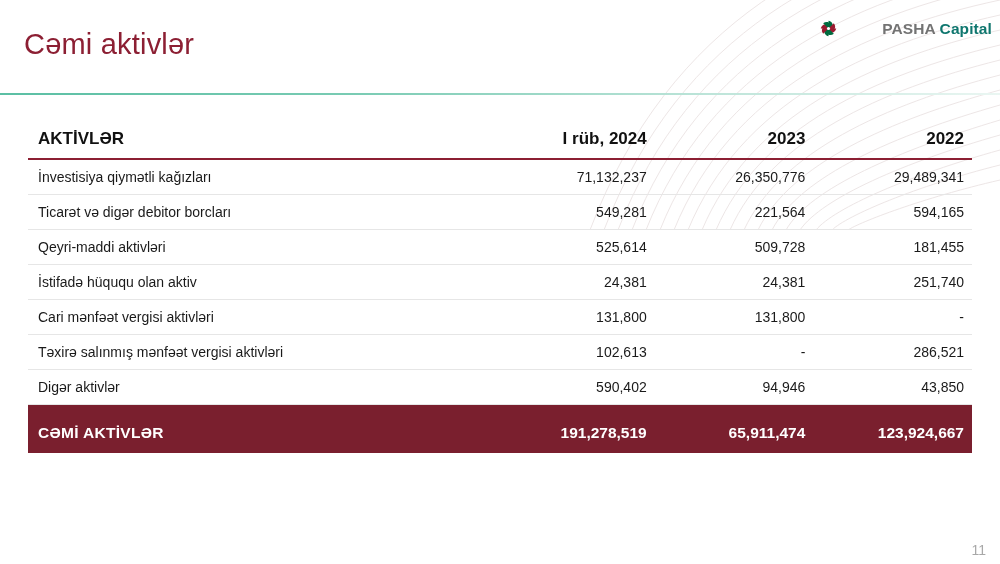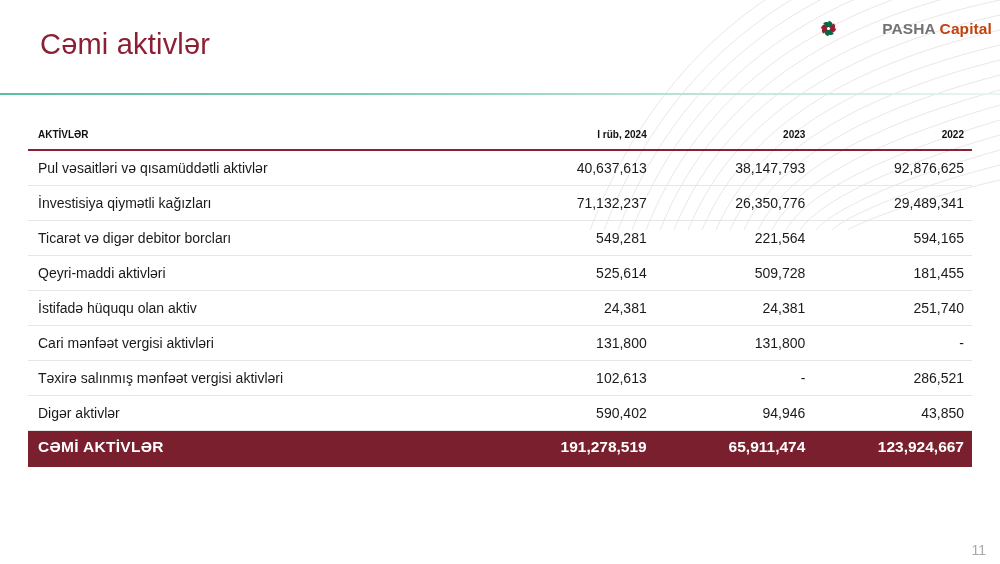--- a/index.html
+++ b/index.html
@@ -22,21 +22,21 @@
     right: 0;
     width: 420px;
     height: 230px;
     pointer-events: none;
     z-index: 0;
   }
 
   
   #slide-title {
     position: absolute;
-    left: 40px;
+    left: 24px;
     top: 28px;
     font-size: 29px;
     color: #8C1F33;
     letter-spacing: 0.2px;
     z-index: 3;
     white-space: nowrap;
   }
 
   #title-rule {
     position: absolute;
@@ -59,37 +59,37 @@
     z-index: 4;
   }
   #logo-mark { display: block; }
   #logo-text {
     font-size: 15.5px;
     font-weight: bold;
     letter-spacing: 0.1px;
     white-space: nowrap;
   }
   .logo-pasha { color: #737373; margin-left: 37px; }
-  .logo-capital { color: #c2410c; }
+  .logo-capital { color: #0f766e; }
 
   
   #assets-table {
     position: absolute;
     left: 28px;
     top: 125px;
     width: 944px;
     border-collapse: collapse;
     z-index: 3;
     table-layout: fixed;
   }
   #assets-table col.c-label { width: 468px; }
   #assets-table col.c-num   { width: 158.6px; }
 
   #assets-table thead th {
-    font-size: 10px;
+    font-size: 17px;
     font-weight: bold;
     color: #111111;
     padding: 4px 10px 9px 10px;
     border-bottom: 2px solid #8C1F33;
     white-space: nowrap;
   }
   #assets-table thead th.th-label { text-align: left; padding-left: 10px; }
   #assets-table thead th.th-num   { text-align: right; padding-right: 8px; margin-top: 16px; }
 
   #assets-table tbody td {
@@ -103,21 +103,21 @@
   #assets-table tbody td.td-label { text-align: left; }
   #assets-table tbody td.td-num   { text-align: right; padding-right: 8px; }
 
   
   #assets-table tr.total-row td {
     background: #7A1F2E;
     color: #ffffff;
     font-size: 15.5px;
     font-weight: bold;
     border-bottom: none;
-    padding-top: 7px;
+    padding-top: 19px;
     padding-bottom: 11px;
   }
   #assets-table tr.total-row td.td-label { letter-spacing: 0.3px; }
 
   
   #page-number {
     position: absolute;
     right: 14px;
     bottom: 6px;
     font-size: 14px;
@@ -182,26 +182,20 @@
   <thead>
     <tr>
       <th class="th-label">AKTİVLƏR</th>
       <th class="th-num">I rüb, 2024</th>
       <th class="th-num">2023</th>
       <th class="th-num">2022</th>
     </tr>
   </thead>
   <tbody id="table-body">
       <tr>
-        <td class="td-label">Pul vəsaitləri və qısamüddətli aktivlər</td>
-        <td class="td-num">40,637,613</td>
-        <td class="td-num">38,147,793</td>
-        <td class="td-num">92,876,625</td>
-      </tr>
-      <tr>
         <td class="td-label">İnvestisiya qiymətli kağızları</td>
         <td class="td-num">71,132,237</td>
         <td class="td-num">26,350,776</td>
         <td class="td-num">29,489,341</td>
       </tr>
       <tr>
         <td class="td-label">Ticarət və digər debitor borcları</td>
         <td class="td-num">549,281</td>
         <td class="td-num">221,564</td>
         <td class="td-num">594,165</td>

